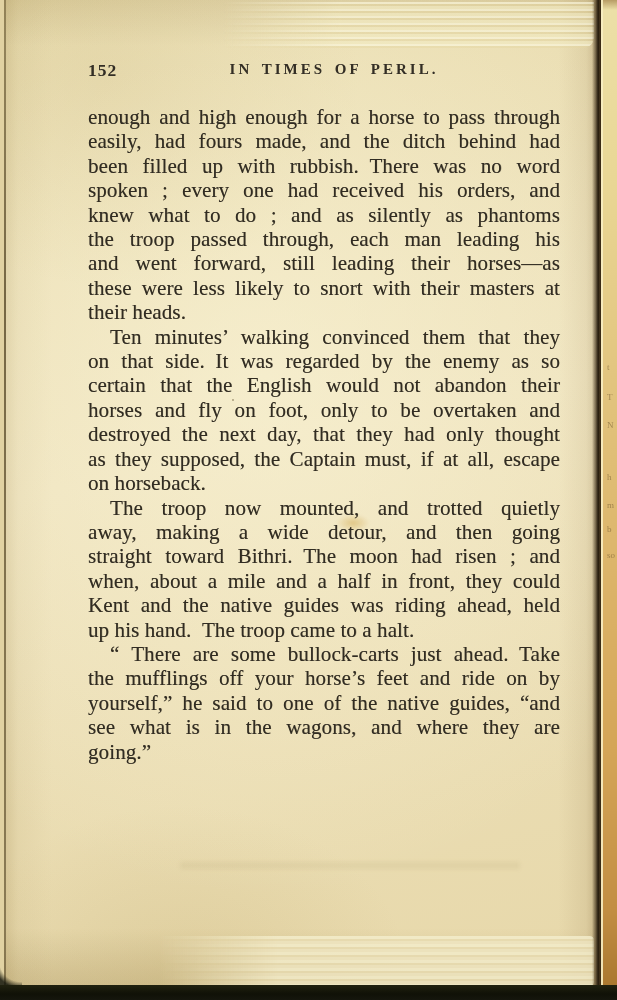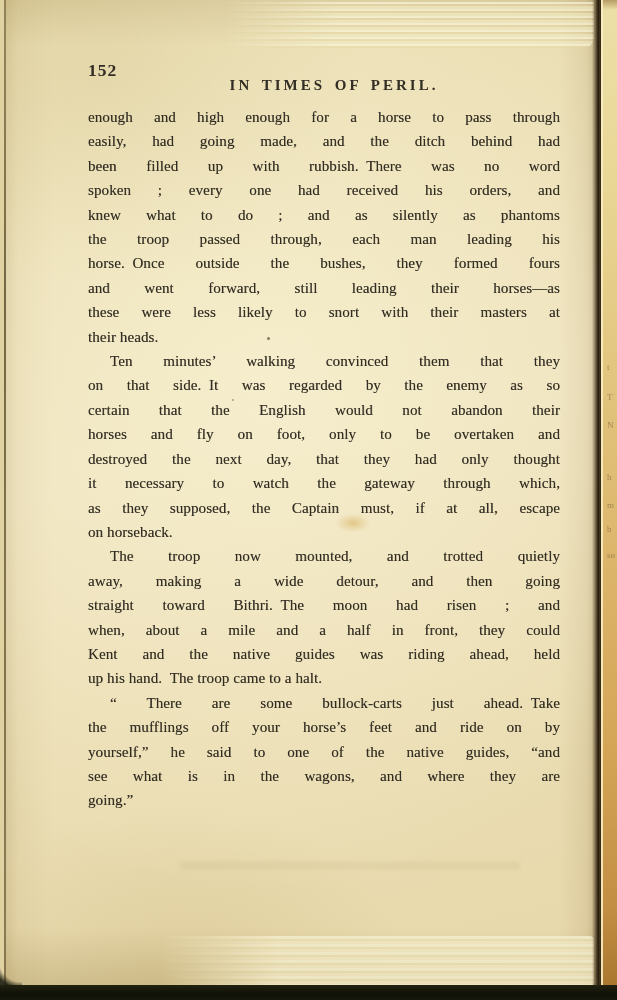--- a/index.html
+++ b/index.html
@@ -125,25 +125,24 @@
     position: absolute; left: 0; top: 0;
     font-size: 17.5px; font-weight: 700; letter-spacing: 1px;
     color: #332e25;
   }
   .running-title {
     position: absolute; left: 10px; top: 1px; width: 100%;
     text-align: center;
     font-size: 15px; font-weight: 700; letter-spacing: 3px;
     color: #332e25;
     word-spacing: 3px;
-    margin-top: 16px;
   }
   .page-body {
     position: absolute; left: 0; top: 105px; width: 472px;
-    font-size: 15px;
+    font-size: 21px;
     color: #312c22;
     text-shadow: 0.3px 0.3px 0.4px rgba(48,42,30,0.45);
     letter-spacing: 0.1px;
   }
   .text-line {
     height: 24.42px; line-height: 24.42px;
     text-align: justify;
     text-align-last: justify;
     white-space: nowrap;
   }
@@ -166,35 +165,33 @@
     <div class="ghost-line"></div>
 
     <div class="content-col">
       <div class="page-header">
         <span class="page-number">152</span>
         <span class="running-title">IN TIMES OF PERIL.</span>
       </div>
       <div class="page-body" id="page-body">
 
       <div class="text-line">enough and high enough for a horse to pass through</div>
-          <div class="text-line">easily, had going made, and the ditch behind had</div>
+          <div class="text-line">easily, had fours made, and the ditch behind had</div>
           <div class="text-line">been filled up with rubbish. There was no word</div>
           <div class="text-line">spoken ; every one had received his orders, and</div>
           <div class="text-line">knew what to do ; and as silently as phantoms</div>
           <div class="text-line">the troop passed through, each man leading his</div>
-          <div class="text-line">horse. Once outside the bushes, they formed fours</div>
           <div class="text-line">and went forward, still leading their horses—as</div>
           <div class="text-line">these were less likely to snort with their masters at</div>
           <div class="text-line para-end">their heads.</div>
           <div class="text-line para-start">Ten minutes’ walking convinced them that they</div>
           <div class="text-line">on that side. It was regarded by the enemy as so</div>
           <div class="text-line">certain that the English would not abandon their</div>
           <div class="text-line">horses and fly on foot, only to be overtaken and</div>
           <div class="text-line">destroyed the next day, that they had only thought</div>
-          <div class="text-line">it necessary to watch the gateway through which,</div>
           <div class="text-line">as they supposed, the Captain must, if at all, escape</div>
           <div class="text-line para-end">on horseback.</div>
           <div class="text-line para-start">The troop now mounted, and trotted quietly</div>
           <div class="text-line">away, making a wide detour, and then going</div>
           <div class="text-line">straight toward Bithri. The moon had risen ; and</div>
           <div class="text-line">when, about a mile and a half in front, they could</div>
           <div class="text-line">Kent and the native guides was riding ahead, held</div>
           <div class="text-line para-end">up his hand. The troop came to a halt.</div>
           <div class="text-line para-start">“ There are some bullock-carts just ahead. Take</div>
           <div class="text-line">the mufflings off your horse’s feet and ride on by</div>

